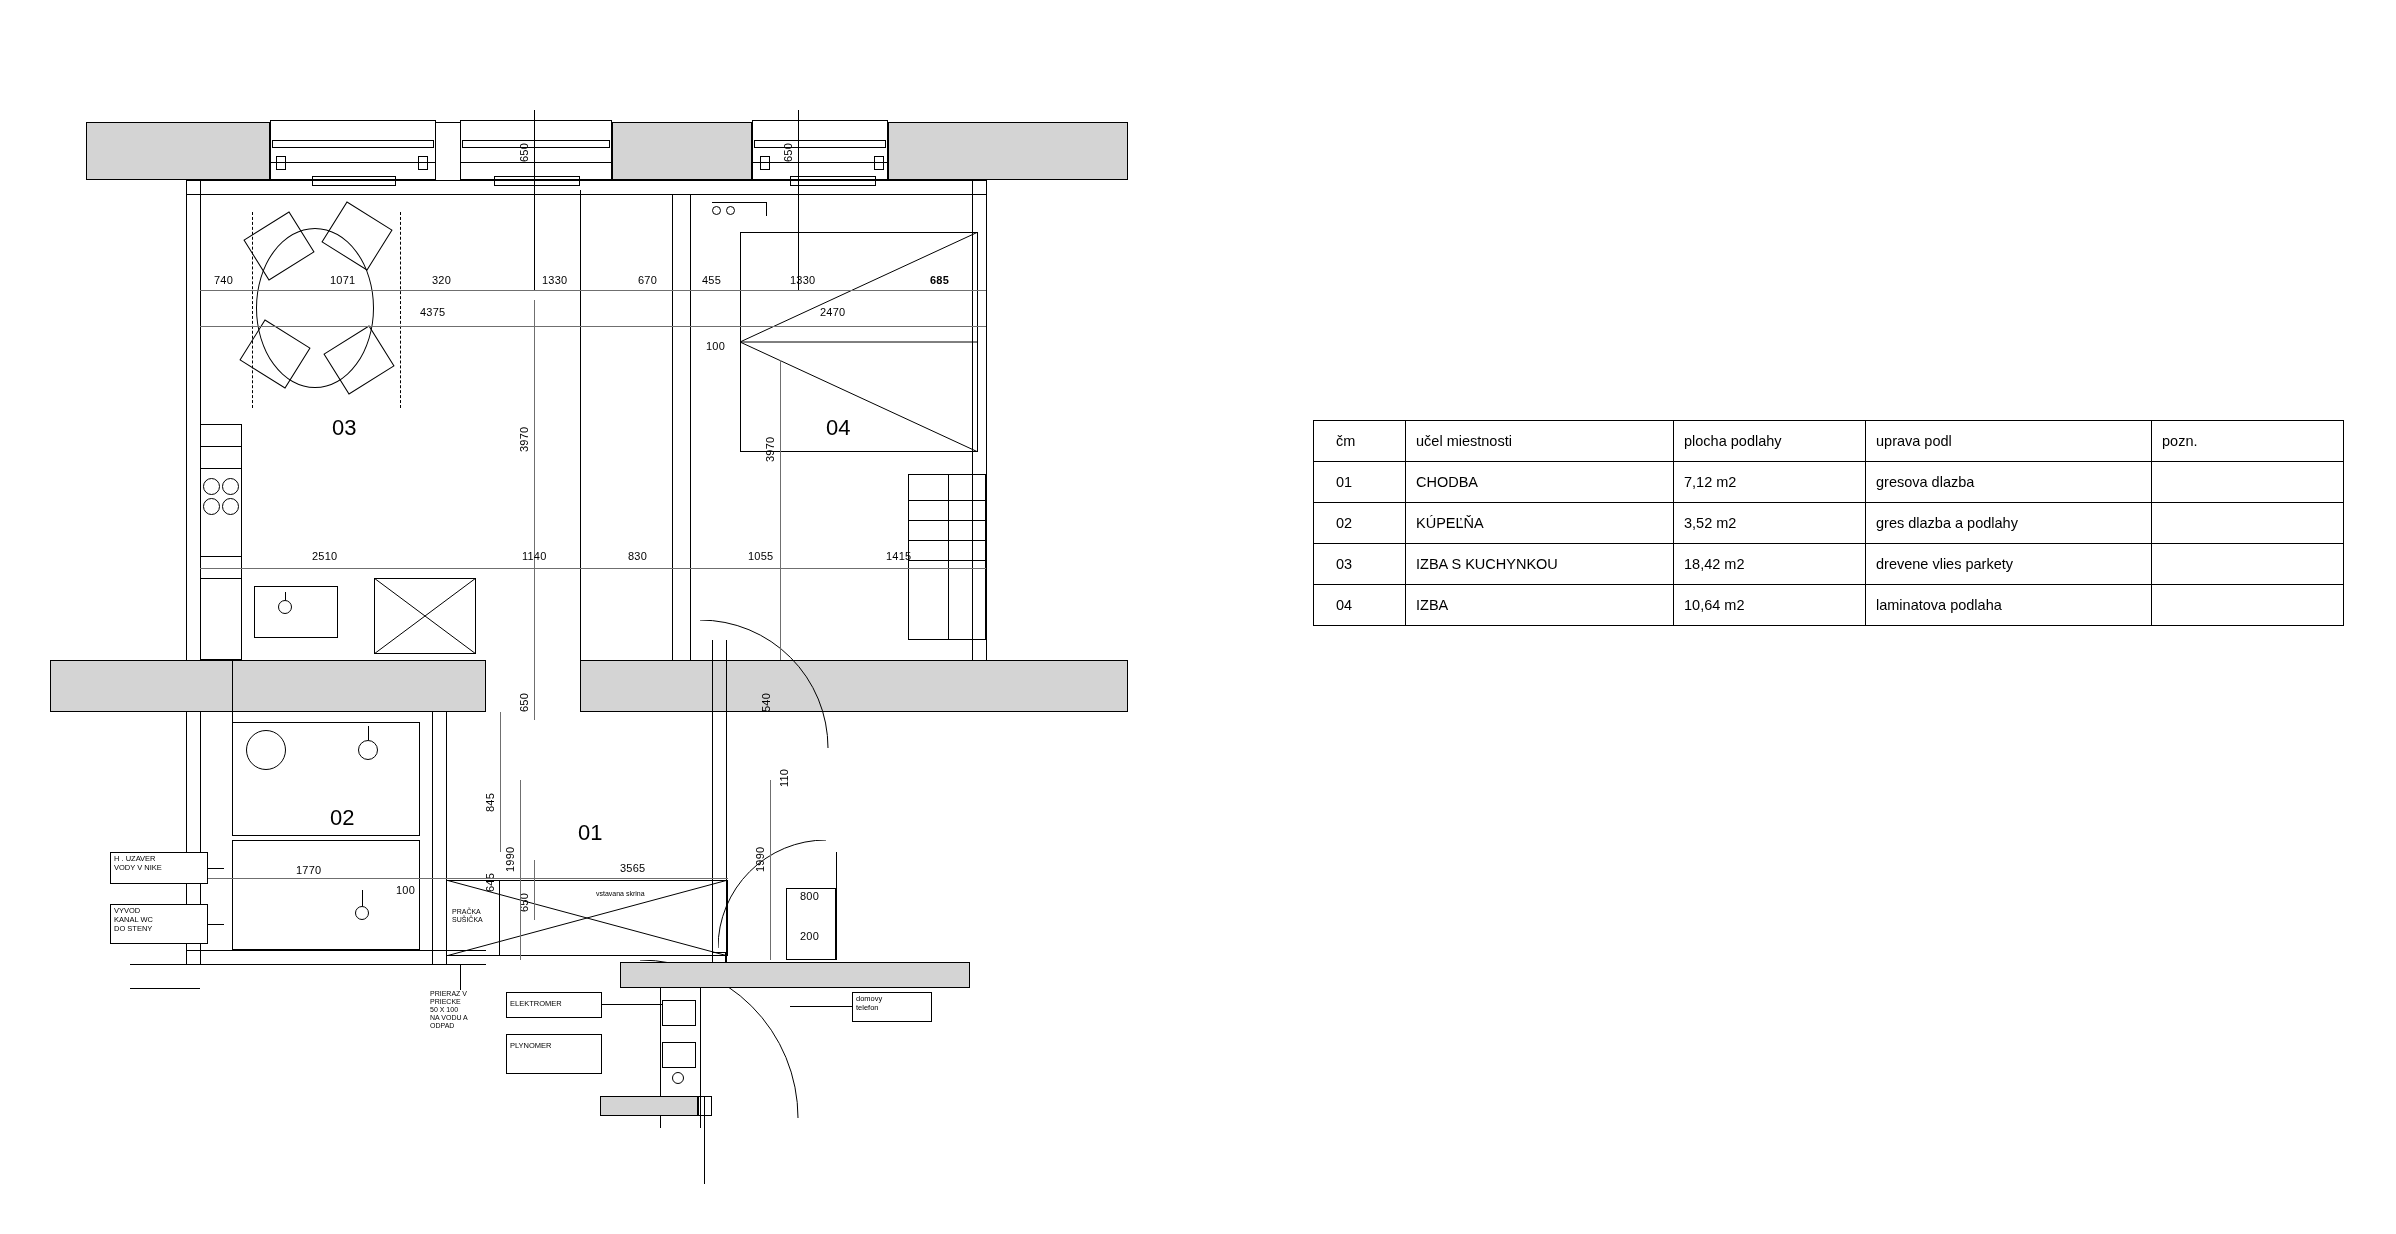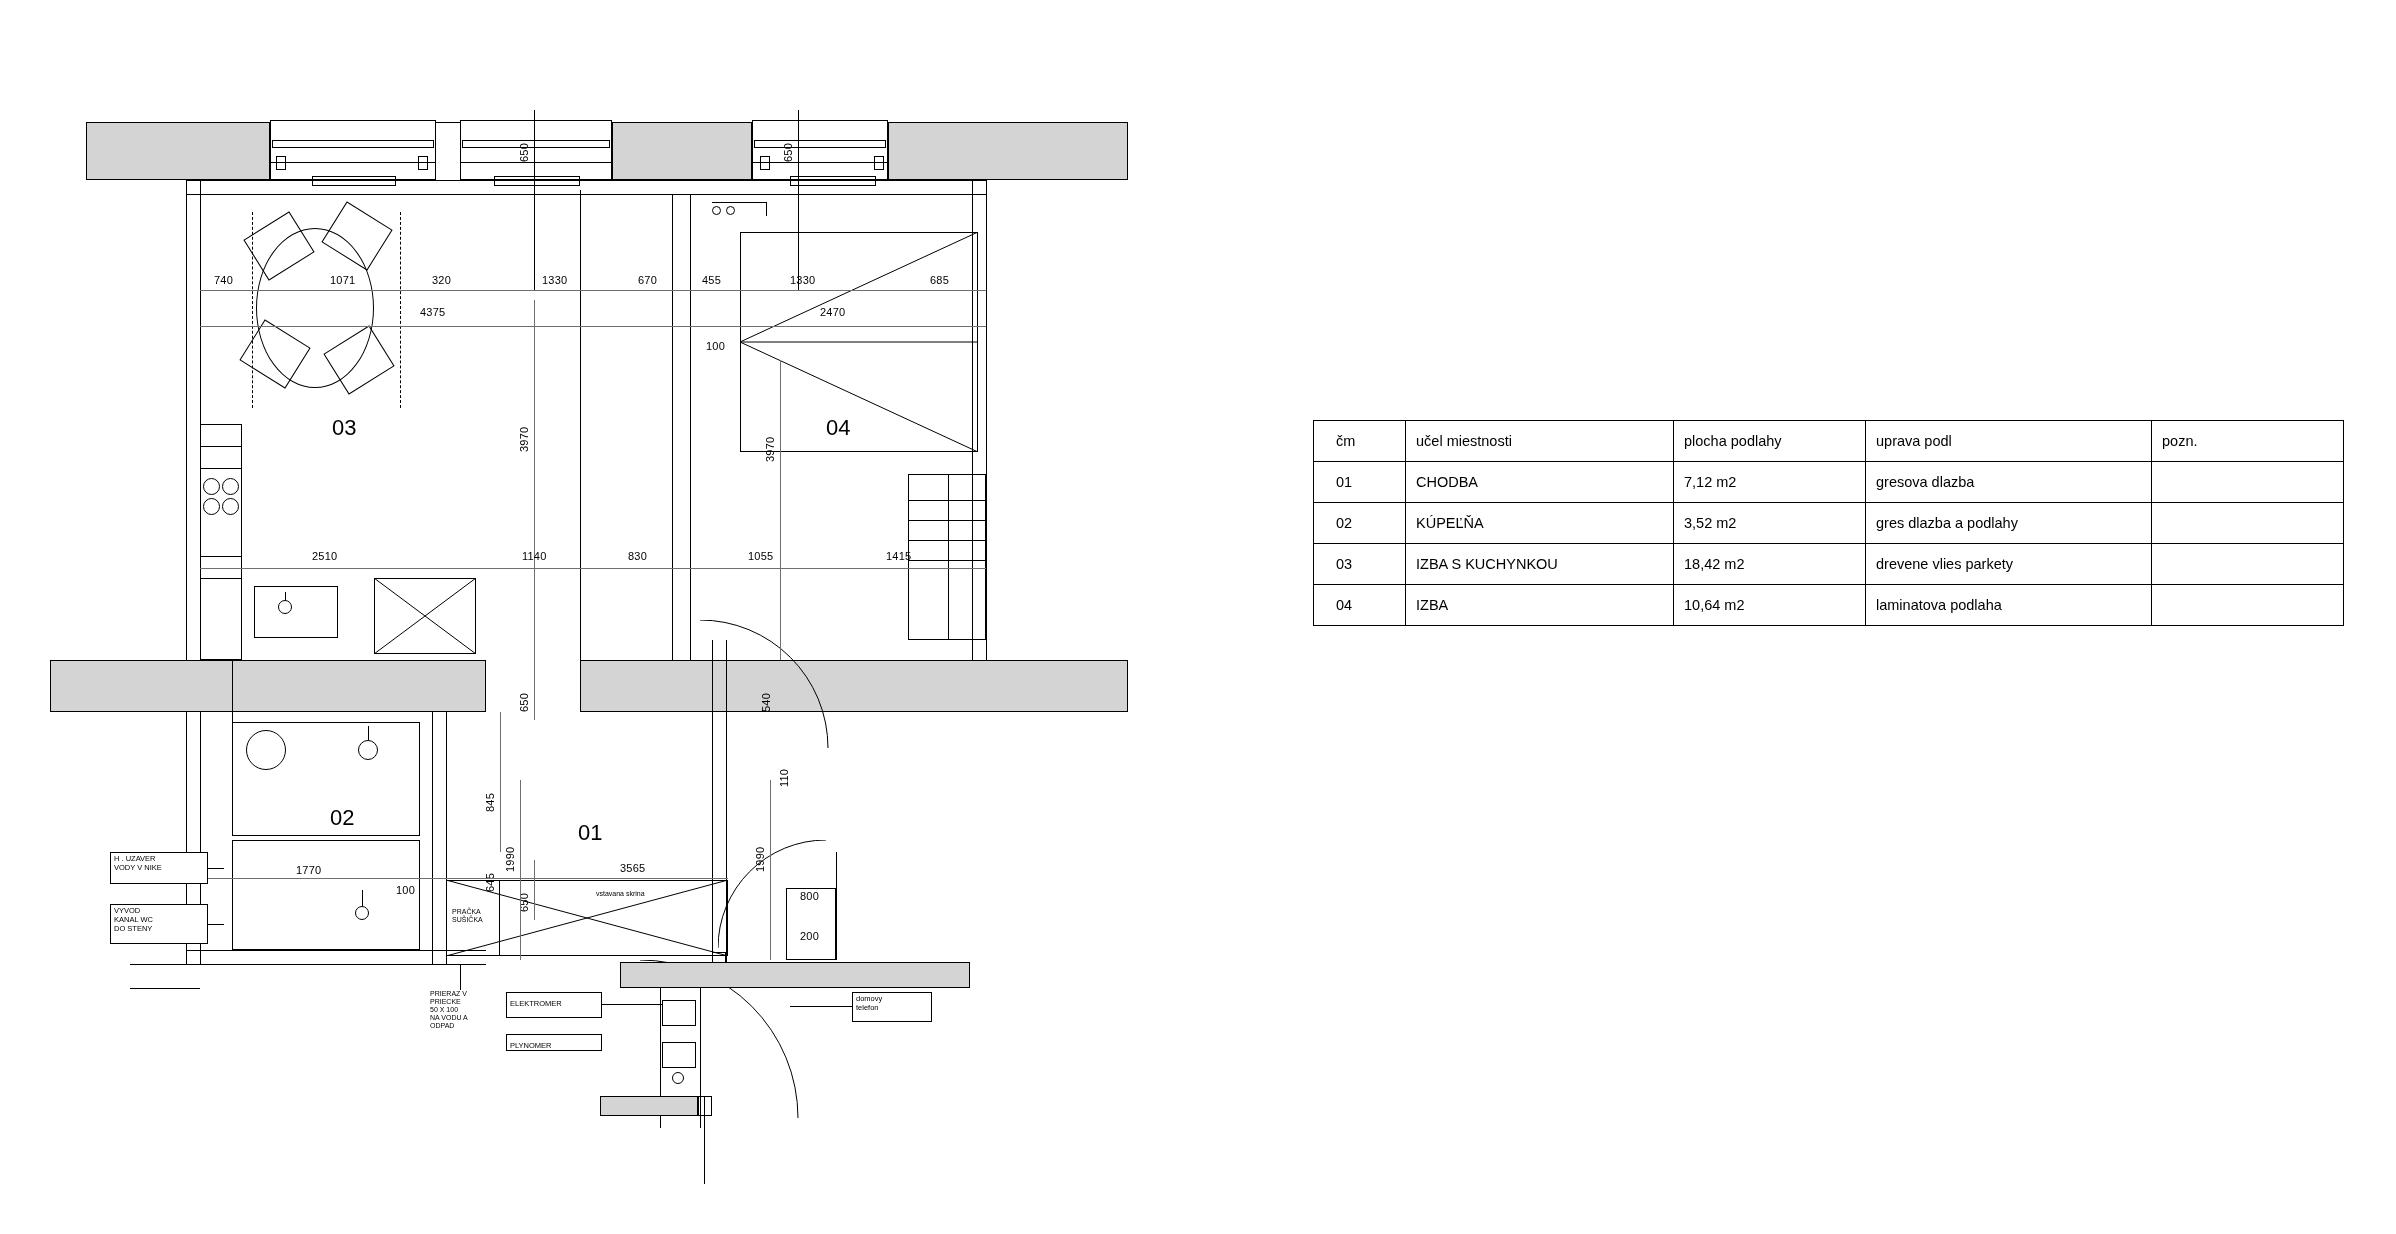--- a/index.html
+++ b/index.html
@@ -311,21 +311,21 @@
   <div class="line-thin-h" style="left:200px; top:290px; width:786px;"></div>
   <div class="line-thin-h" style="left:200px; top:326px; width:786px;"></div>
 
   <div class="dim-txt" style="left:214px; top:274px;">740</div>
   <div class="dim-txt" style="left:330px; top:274px;">1071</div>
   <div class="dim-txt" style="left:432px; top:274px;">320</div>
   <div class="dim-txt" style="left:542px; top:274px;">1330</div>
   <div class="dim-txt" style="left:638px; top:274px;">670</div>
   <div class="dim-txt" style="left:702px; top:274px;">455</div>
   <div class="dim-txt" style="left:790px; top:274px;">1330</div>
-  <div class="dim-txt" style="left:930px; top:274px;">685</div>
+  <div class="dim-txt" style="left:930px; top:274px;font-weight:bold;">685</div>
 
   <div class="dim-txt" style="left:420px; top:306px;">4375</div>
   <div class="dim-txt" style="left:820px; top:306px;">2470</div>
   <div class="dim-txt" style="left:706px; top:340px;">100</div>
 
   <div class="line-thin-v" style="left:534px; top:300px; height:360px;"></div>
   <div class="dim-txt vert" style="left:530px; top:440px;">3970</div>
   <div class="line-thin-v" style="left:780px; top:360px; height:300px;"></div>
   <div class="dim-txt vert" style="left:776px; top:450px;">3970</div>
 
@@ -366,21 +366,21 @@
 VODY V NIKE</div>
   <div class="note-box" style="left:110px; top:904px; width:98px; height:40px;">VYVOD
 KANAL WC
 DO STENY</div>
   <div class="tiny-lbl" style="left:430px; top:990px;">PRIERAZ V
 PRIECKE
 50 X 100
 NA VODU A
 ODPAD</div>
   <div class="note-box" style="left:506px; top:992px; width:96px; height:26px; padding-top:7px;">ELEKTROMER</div>
-  <div class="note-box" style="left:506px; top:1034px; width:96px; height:17px; padding-top:7px;">PLYNOMER</div>
+  <div class="note-box" style="left:506px; top:1034px; width:96px; height:40px; padding-top:7px;">PLYNOMER</div>
   <div class="note-box" style="left:852px; top:992px; width:80px; height:30px;">domovy
 telefon</div>
 
   <div class="line-h" style="left:208px; top:868px; width:16px;"></div>
   <div class="line-h" style="left:208px; top:924px; width:16px;"></div>
   <div class="line-h" style="left:602px; top:1004px; width:60px;"></div>
   <div class="line-h" style="left:790px; top:1006px; width:62px;"></div>
   <div class="line-v" style="left:460px; top:964px; height:26px;"></div>
   <div class="line-v" style="left:232px; top:660px; height:100px;"></div>
 

